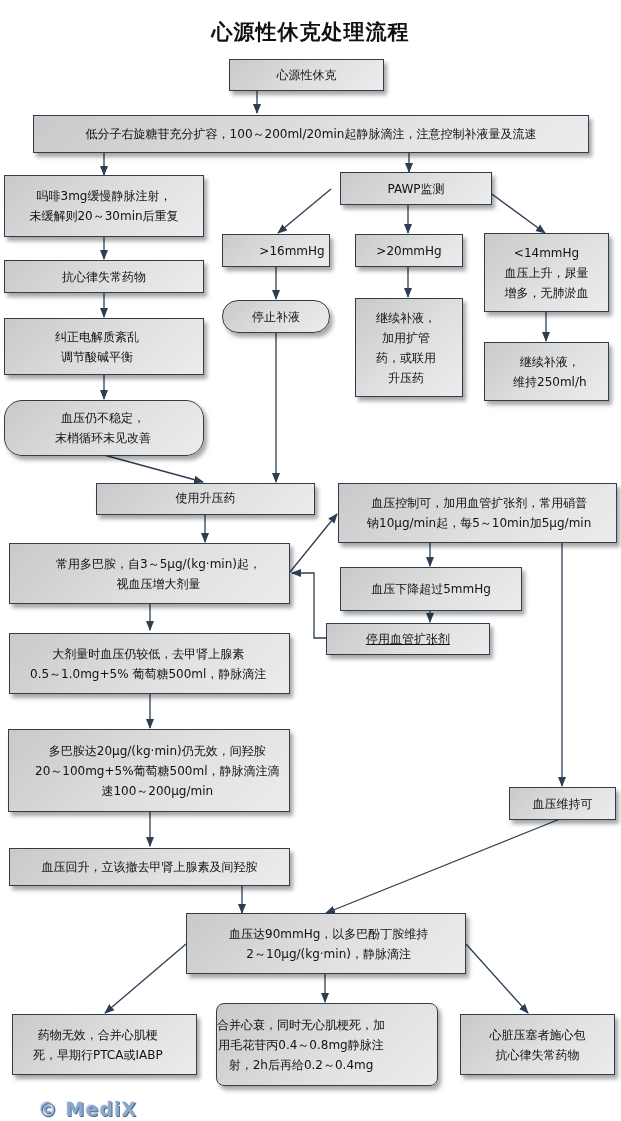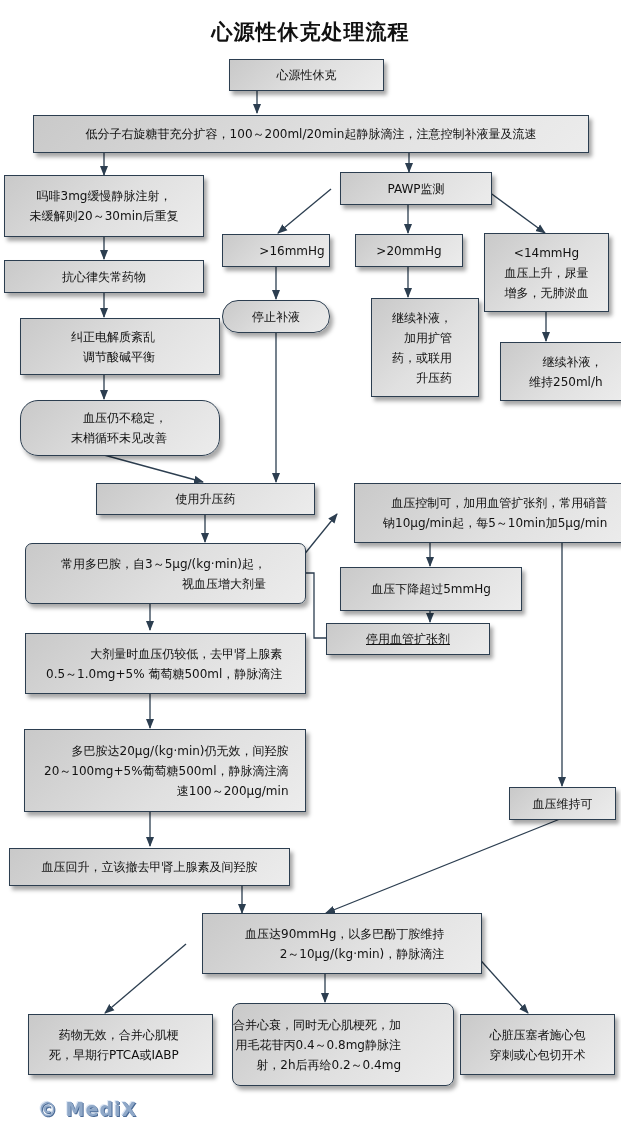--- a/index.html
+++ b/index.html
@@ -6,21 +6,21 @@
   body { width:621px; height:1121px; position:relative; overflow:hidden;
          font-family:"DejaVu Sans", sans-serif; color:#111; }
   .title { position:absolute; left:0; top:18px; width:621px; text-align:center;
            font-size:21px; font-weight:bold; letter-spacing:1px; }
   .box { position:absolute; box-sizing:border-box; border:1px solid #2c3e50;
          background:linear-gradient(135deg,#c9c9c9 0%,#e0e0e0 55%,#ececec 100%);
          box-shadow:3px 4px 4px rgba(0,0,0,0.35);
          font-size:12px; line-height:20px; display:flex; align-items:center;
          white-space:pre-line; }
   .c { justify-content:center; text-align:center; }
-  .l { justify-content:flex-start; text-align:right;margin-left:16px; }
+  .l { justify-content:flex-start; text-align:center; }
   svg.links { position:absolute; left:0; top:0; }
   .watermark { position:absolute; left:38px; top:1098px; font-size:19px; font-weight:bold;
                color:#8fa8c8; letter-spacing:1px;
                text-shadow:1px 1px 0 #4a6a96, -1px -1px 0 #dfe8f5; }
 </style>
 </head>
 <body>
 
 <div class="title">心源性休克处理流程</div>
 
@@ -80,39 +80,39 @@
 血压上升，尿量
 增多，无肺淤血</div>
 <div class="box c" style="left:222px;top:300px;width:108px;height:33px;border-radius:16px;">停止补液</div>
 <div class="box l" style="left:355px;top:298px;width:108px;height:99px;padding-left:20px;">继续补液，
 加用扩管
 药，或联用
 升压药</div>
 <div class="box l" style="left:484px;top:342px;width:125px;height:59px;padding-left:28px;">继续补液，
 维持250ml/h</div>
 
-<div class="box c" style="left:96px;top:483px;width:219px;height:32px;">使用升压药</div>
-<div class="box l" style="left:9px;top:543px;width:281px;height:61px;padding-left:35px;border-radius:7px;">常用多巴胺，自3～5μg/(kg·min)起，
+<div class="box c" style="left:96px;top:483px;width:219px;height:32px;font-family:Liberation Mono, monospace;">使用升压药</div>
+<div class="box l" style="left:9px;top:543px;width:281px;height:61px;padding-left:46px;">常用多巴胺，自3～5μg/(kg·min)起，
 视血压增大剂量</div>
 <div class="box l" style="left:338px;top:483px;width:279px;height:60px;padding-left:28px;">血压控制可，加用血管扩张剂，常用硝普
 钠10μg/min起，每5～10min加5μg/min</div>
 <div class="box c" style="left:340px;top:567px;width:182px;height:44px;">血压下降超过5mmHg</div>
 <div class="box c" style="left:326px;top:623px;width:164px;height:32px;text-decoration:underline;">停用血管扩张剂</div>
 
 <div class="box l" style="left:9px;top:633px;width:281px;height:61px;padding-left:20px;">大剂量时血压仍较低，去甲肾上腺素
 0.5～1.0mg+5% 葡萄糖500ml，静脉滴注</div>
-<div class="box l" style="left:8px;top:729px;width:282px;height:83px;padding-left:19px;">多巴胺达20μg/(kg·min)仍无效，间羟胺
+<div class="box l" style="left:8px;top:729px;width:282px;height:83px;padding-left:26px;">多巴胺达20μg/(kg·min)仍无效，间羟胺
 20～100mg+5%葡萄糖500ml，静脉滴注滴
 速100～200μg/min</div>
 <div class="box c" style="left:9px;top:848px;width:281px;height:38px;">血压回升，立该撤去甲肾上腺素及间羟胺</div>
 <div class="box c" style="left:509px;top:787px;width:107px;height:33px;">血压维持可</div>
 
 <div class="box l" style="left:186px;top:913px;width:280px;height:61px;padding-left:42px;">血压达90mmHg，以多巴酚丁胺维持
 2～10μg/(kg·min)，静脉滴注</div>
 <div class="box l" style="left:12px;top:1014px;width:185px;height:61px;padding-left:20px;">药物无效，合并心肌梗
 死，早期行PTCA或IABP</div>
 <div class="box l" style="left:216px;top:1003px;width:222px;height:83px;border-radius:8px;">合并心衰，同时无心肌梗死，加
 用毛花苷丙0.4～0.8mg静脉注
 射，2h后再给0.2～0.4mg</div>
 <div class="box c" style="left:460px;top:1014px;width:155px;height:61px;">心脏压塞者施心包
-穿刺或心包切开术</div>
+抗心律失常药物</div>
 
 <div class="watermark">© MediX</div>
 
 </body></html>

